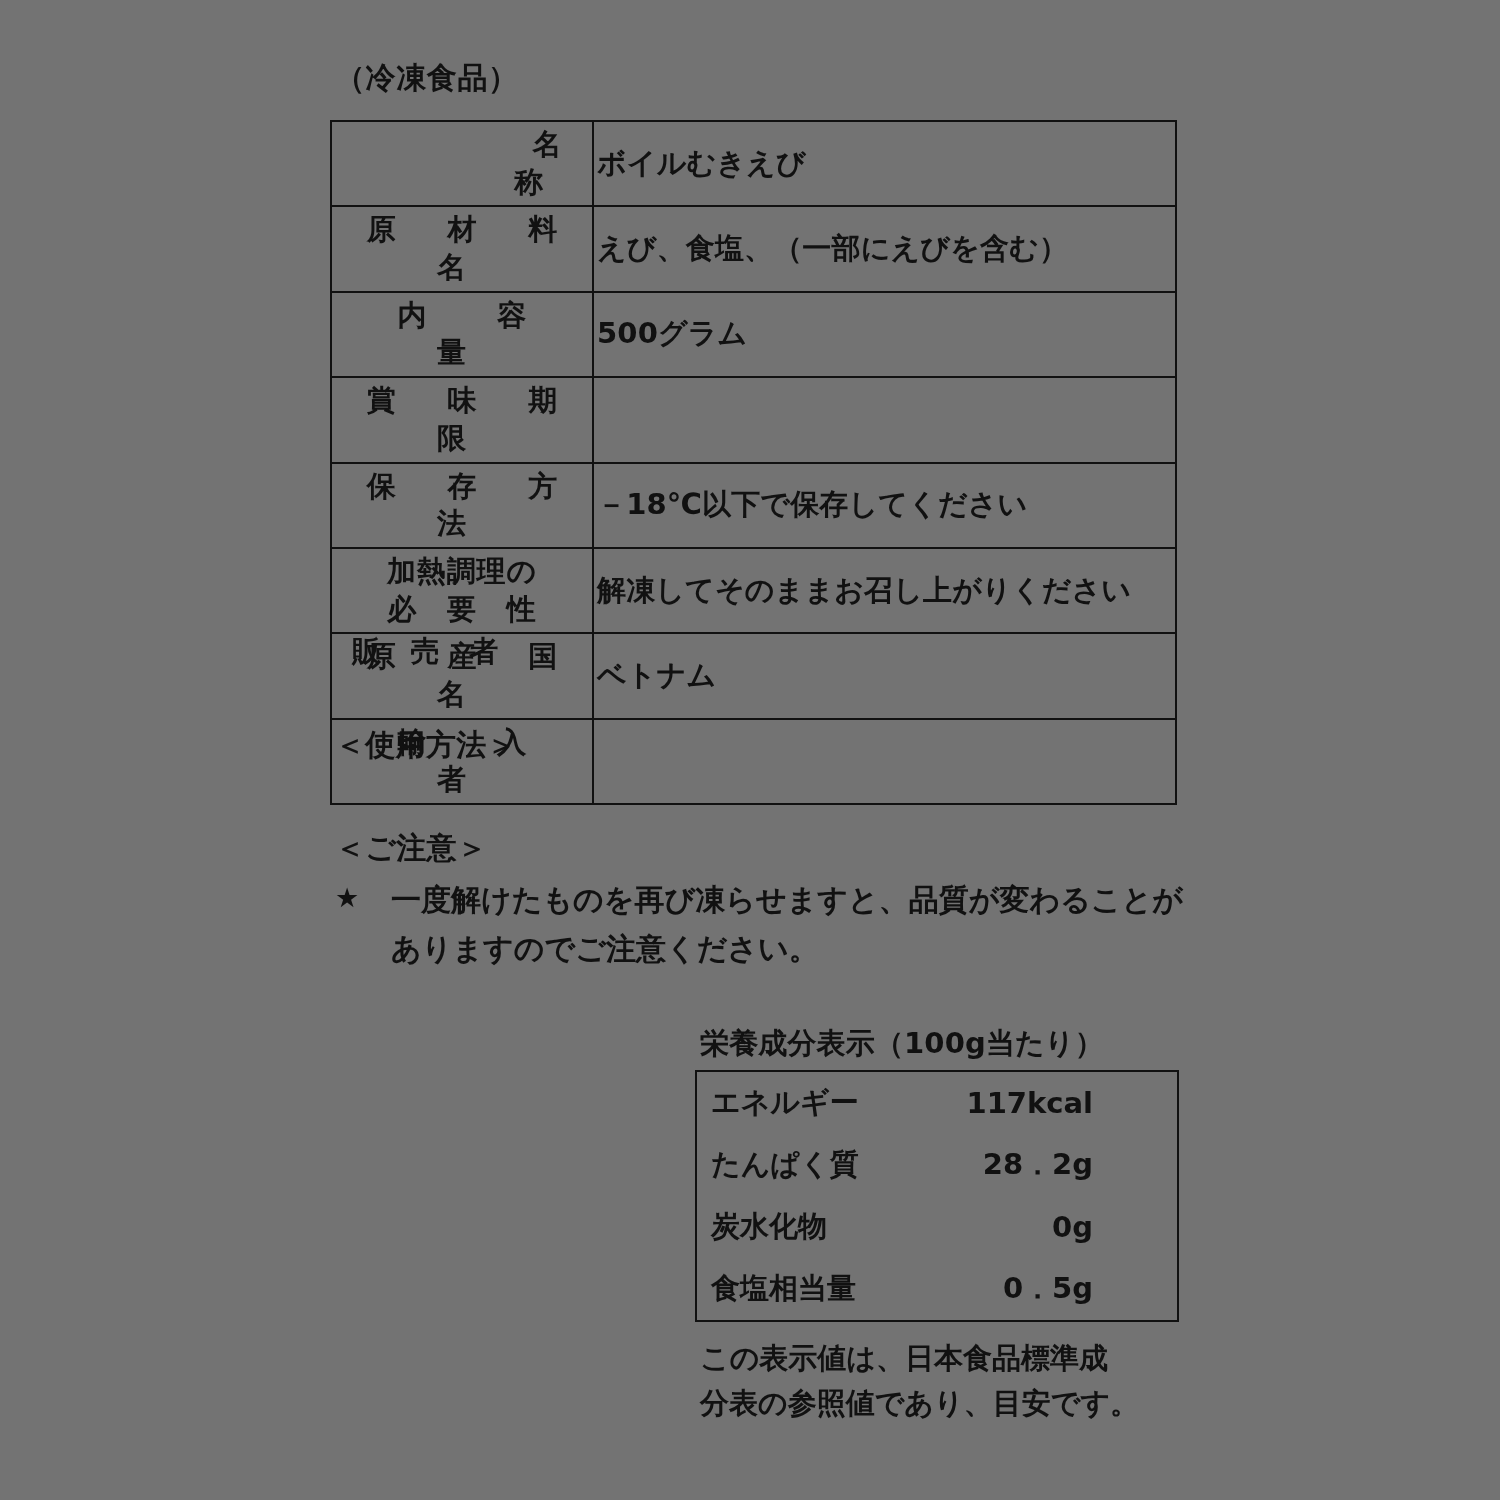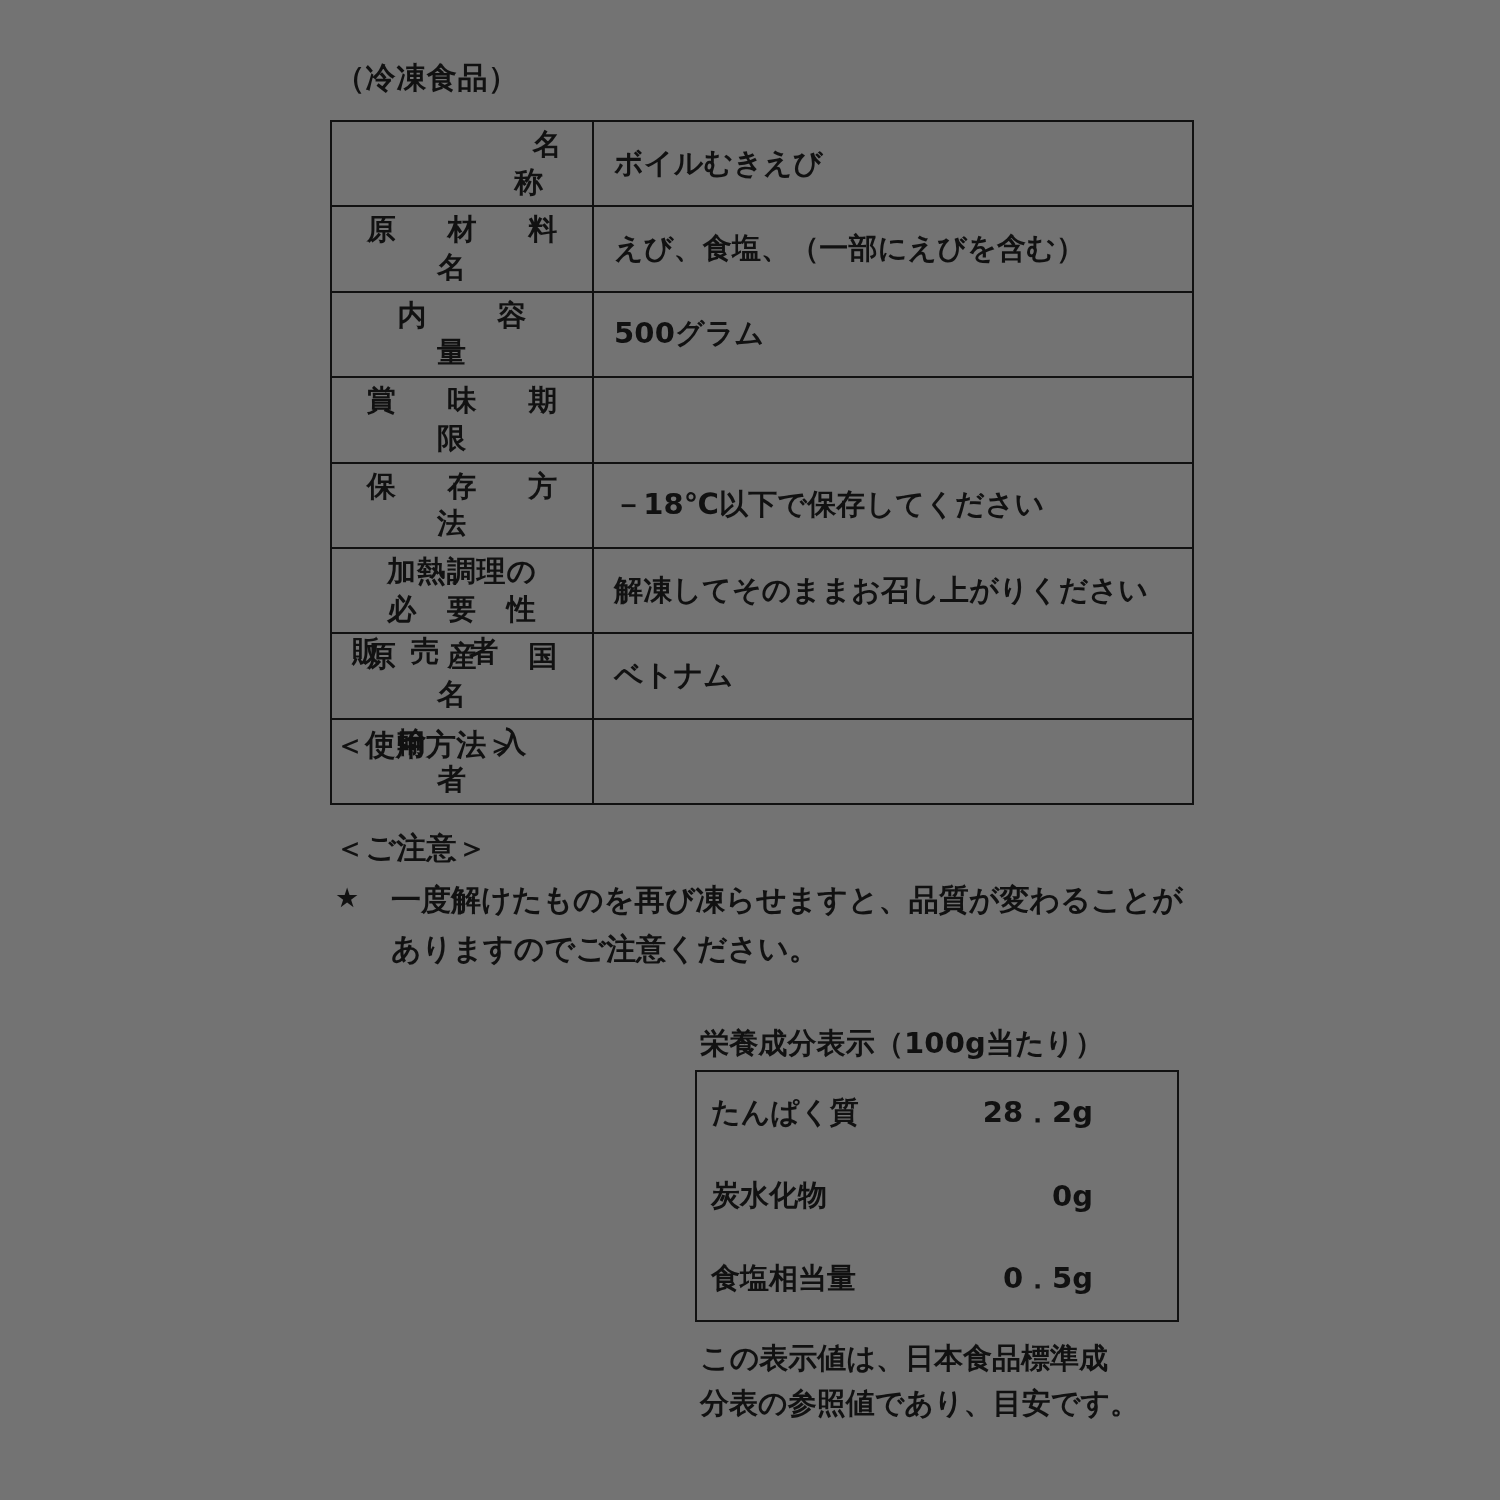--- a/index.html
+++ b/index.html
@@ -59,21 +59,21 @@
     width: 258px;
     text-align: center;
     font-size: 29px;
     line-height: 1.30;
     padding: 4px 1px;
   }
   #spec-table td.val {
     width: 578px;
     text-align: left;
     font-size: 29px;
-    padding: 4px 0 4px 20px;
+    padding: 4px 0 4px 3px;
     letter-spacing: 0.005em;
   }
   .lbl-spread {
     display: inline-block;
     letter-spacing: 0.72em;
     text-indent: 0.72em;
   }
   .lbl-spread-wide {
     display: inline-block;
     letter-spacing: 1.25em;
@@ -246,20 +246,24 @@
     <span class="body">一度解けたものを再び凍らせますと、品質が変わることが</span>
     <span class="body">ありますのでご注意ください。</span>
   </div>
 
   <div class="txt" id="nutri-heading">栄養成分表示（100g当たり）</div>
 
   <div id="nutri-box">
     <table id="nutri-table">
       <tbody>
         <tr>
+          <td class="n-name">エネルギー</td>
+          <td class="n-val">117kcal</td>
+        </tr>
+        <tr>
           <td class="n-name">たんぱく質</td>
           <td class="n-val">28．2g</td>
         </tr>
         <tr>
           <td class="n-name">炭水化物</td>
           <td class="n-val">0g</td>
         </tr>
         <tr>
           <td class="n-name">食塩相当量</td>
           <td class="n-val">0．5g</td>

